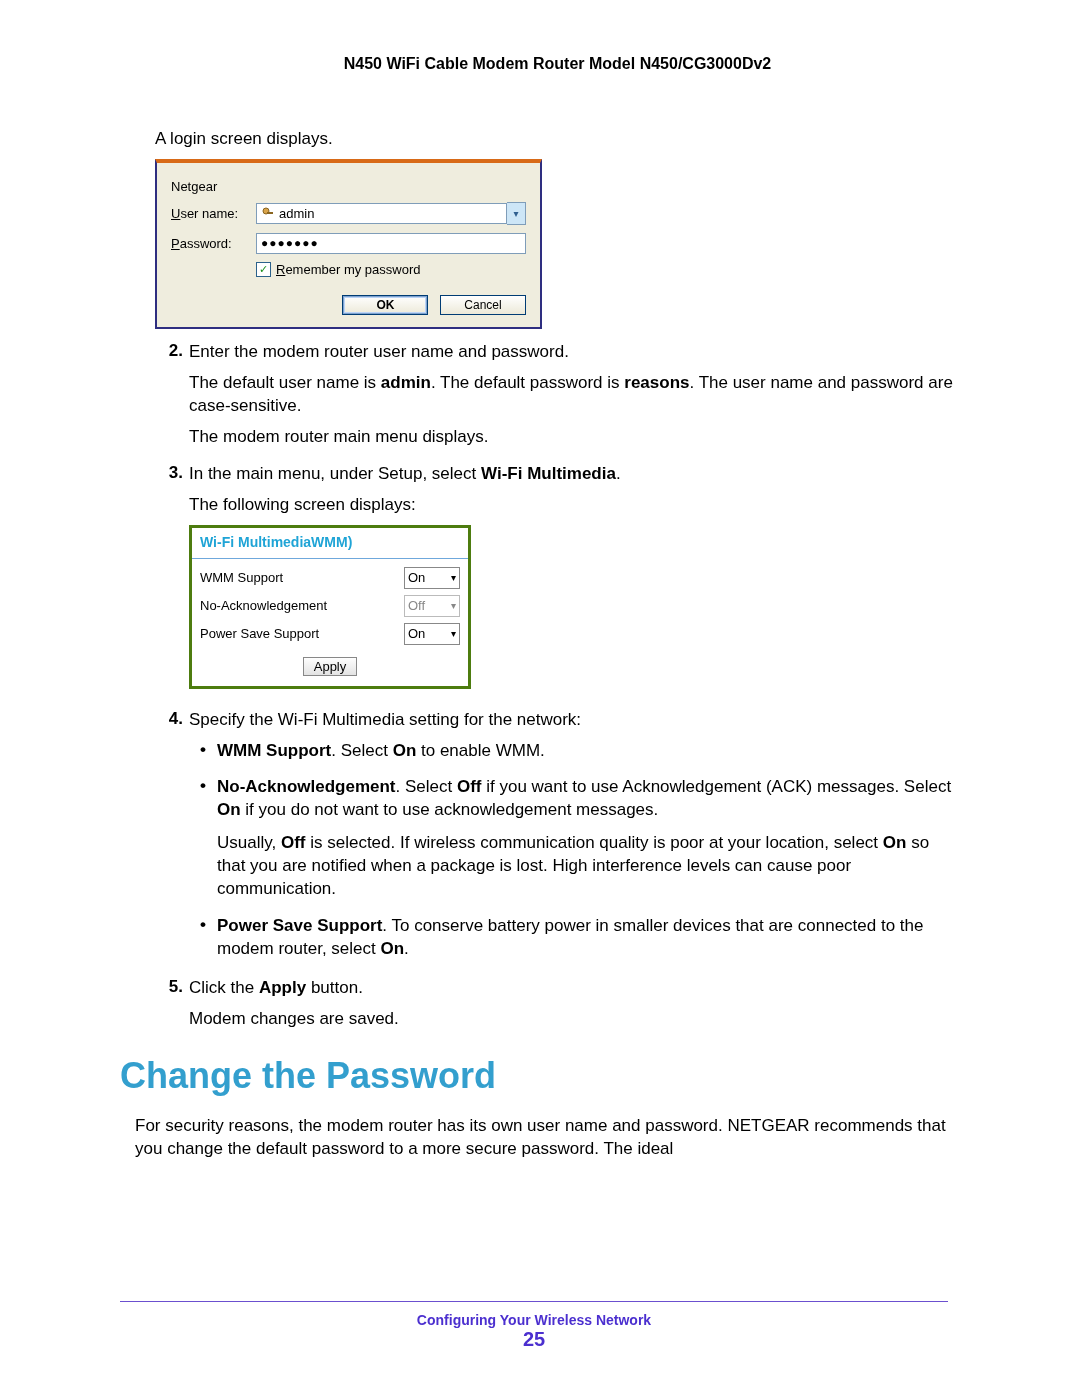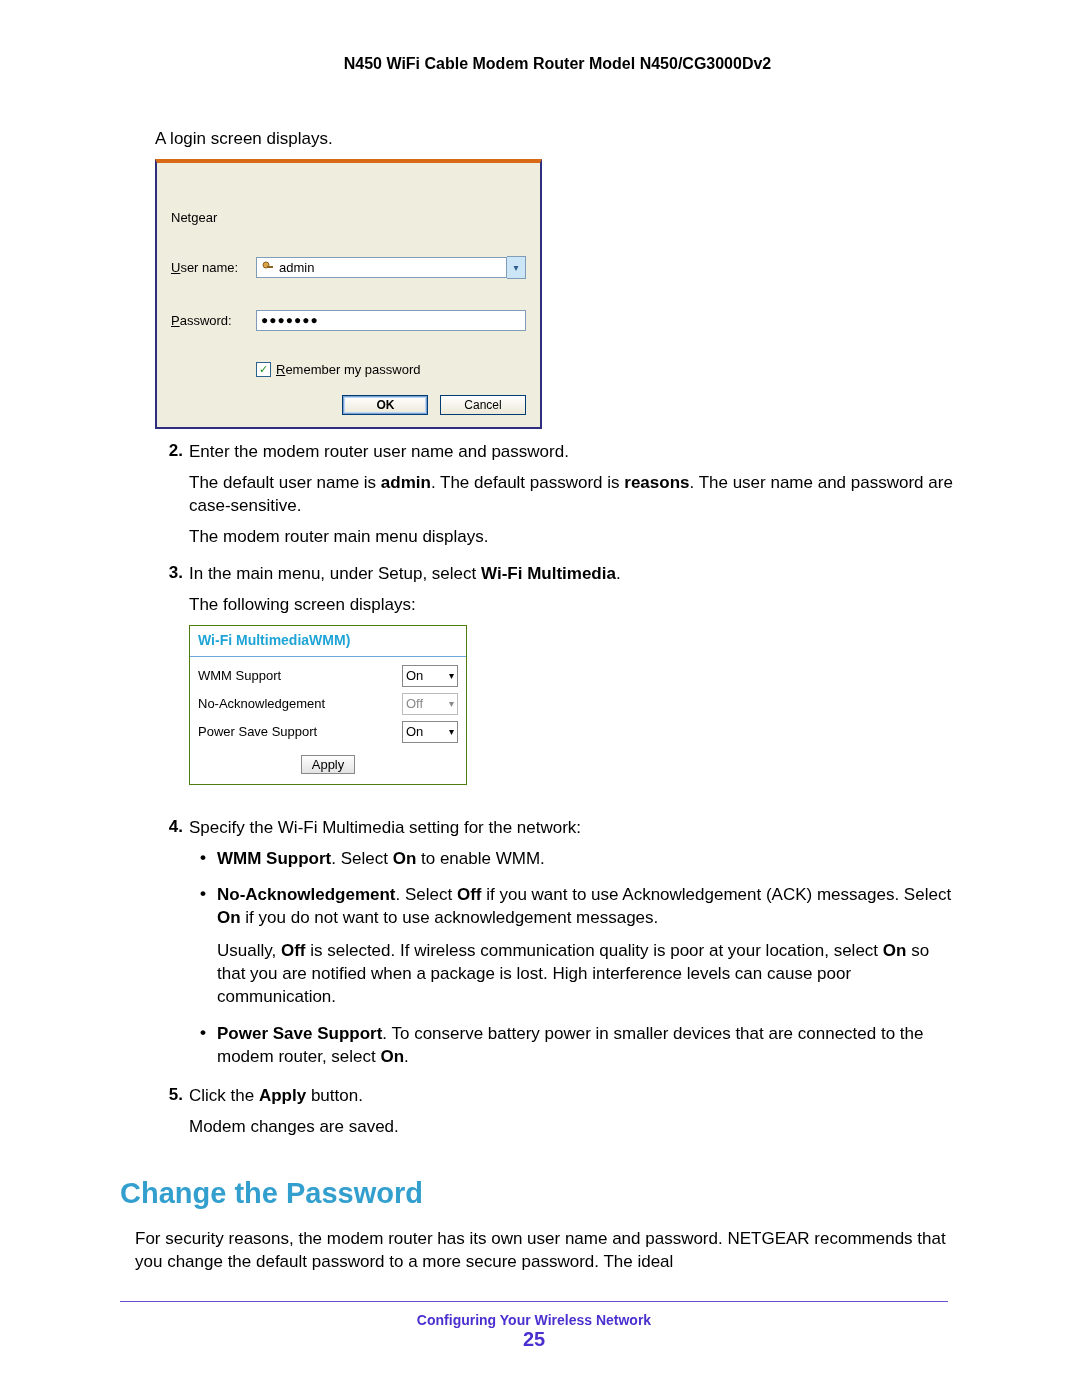--- a/index.html
+++ b/index.html
@@ -76,21 +76,20 @@
     font-family: Tahoma, Arial, sans-serif;
     color: #000;
   }
   .login-inner {
     padding: 6px 14px 2px 14px;
   }
   .login-row {
     display: flex;
     align-items: center;
     margin-bottom: 8px;
-    margin-top: 31px;
   }
   .login-label {
     width: 85px;
   }
   .login-field {
     flex: 1;
     display: flex;
     align-items: center;
   }
   .login-input {
@@ -145,22 +144,22 @@
     margin-left: 8px;
   }
   .win-btn.primary {
     box-shadow: 0 0 0 1px #7da2ce inset, 0 0 0 2px #bcd4f6 inset;
     font-weight: bold;
   }
 
   
   .wmm-box {
     width: 276px;
-    border: 1px solid #4d7c0f;
-    margin: 6px 0 26px 0;
+    border: 3px solid #4d7c0f;
+    margin: 6px 0 14px 0;
     font-family: Arial, sans-serif;
     font-size: 13px;
     background:#fff;
   }
   .wmm-title {
     color: #1fa4d6;
     font-weight: bold;
     font-size: 14px;
     padding: 6px 8px 2px 8px;
   }
@@ -194,23 +193,23 @@
     display:inline-block;
     border:1px solid #888;
     background: linear-gradient(#fefefe,#e3e3e3);
     padding: 1px 10px;
     font-size: 13px;
   }
 
   
   .section-heading {
     color: #339fce;
-    font-size: 29px;
-    font-weight: bold;
-    margin: 30px 0 18px -35px;
+    font-size: 36px;
+    font-weight: bold;
+    margin: 16px 0 18px -35px;
   }
 
   
   .footer {
     position: absolute;
     bottom: 46px;
     left: 120px;
     right: 132px;
     text-align: center;
   }

